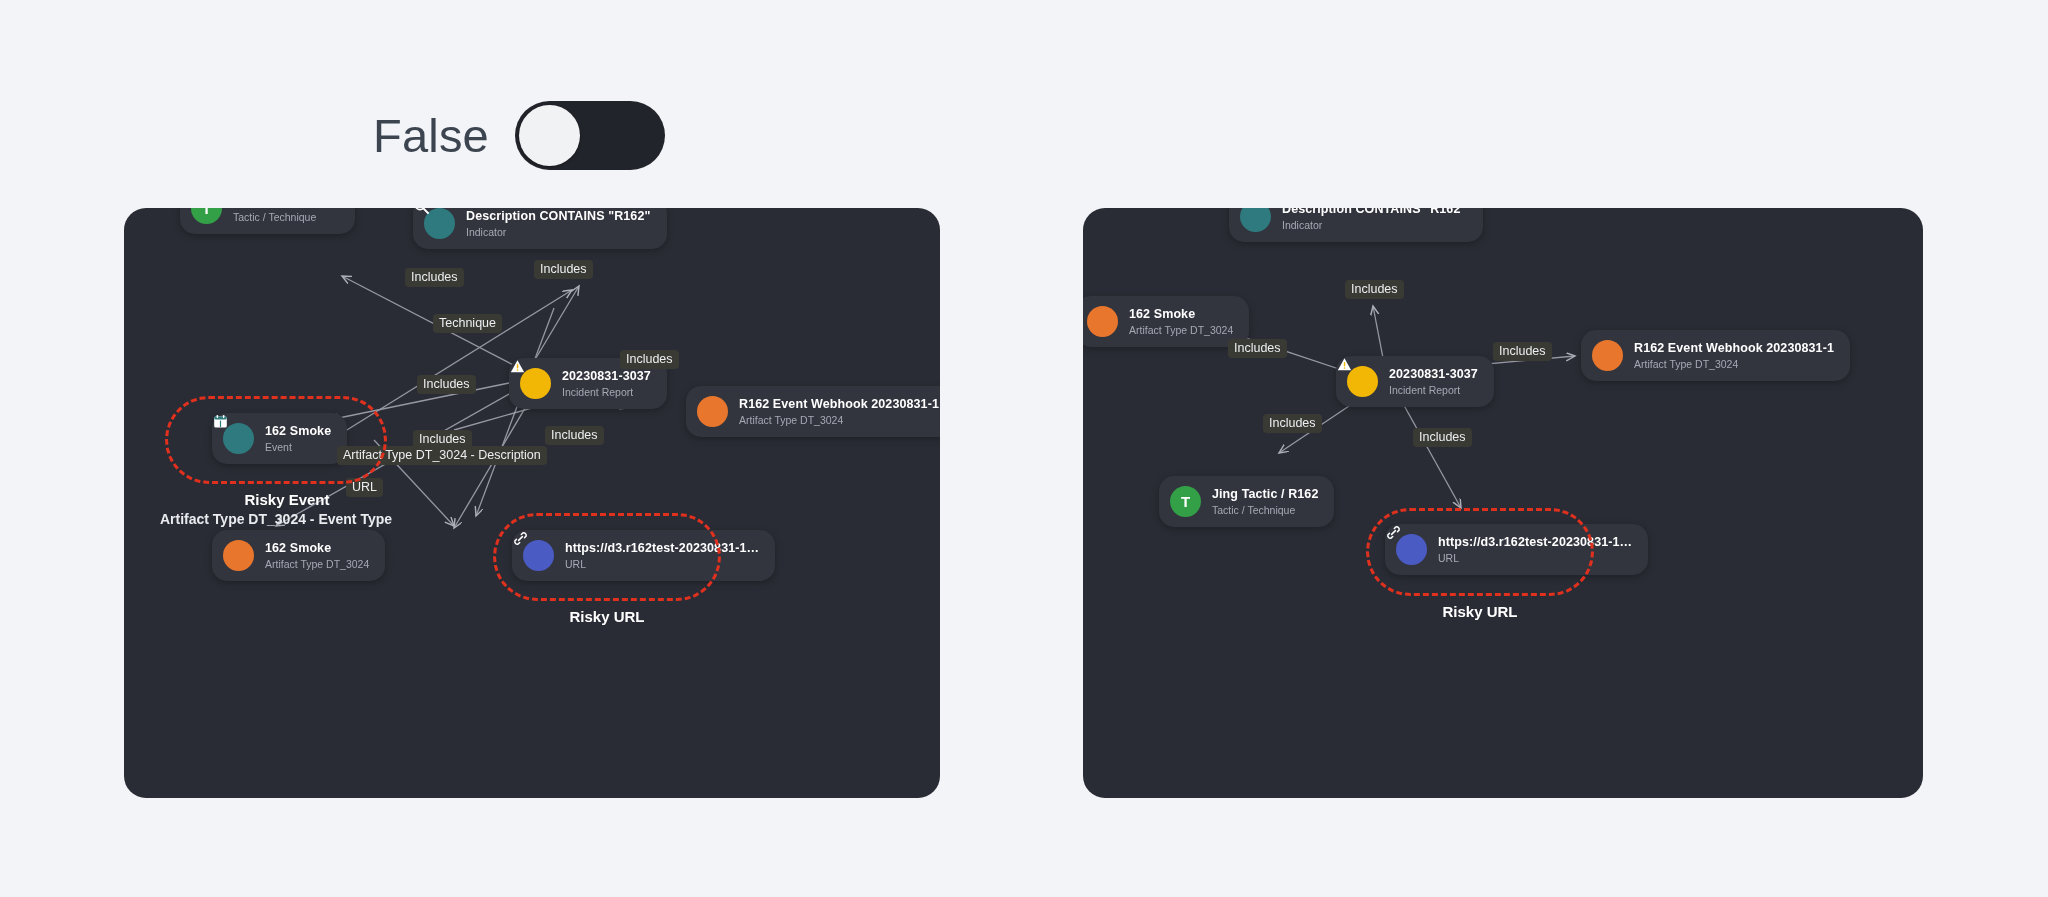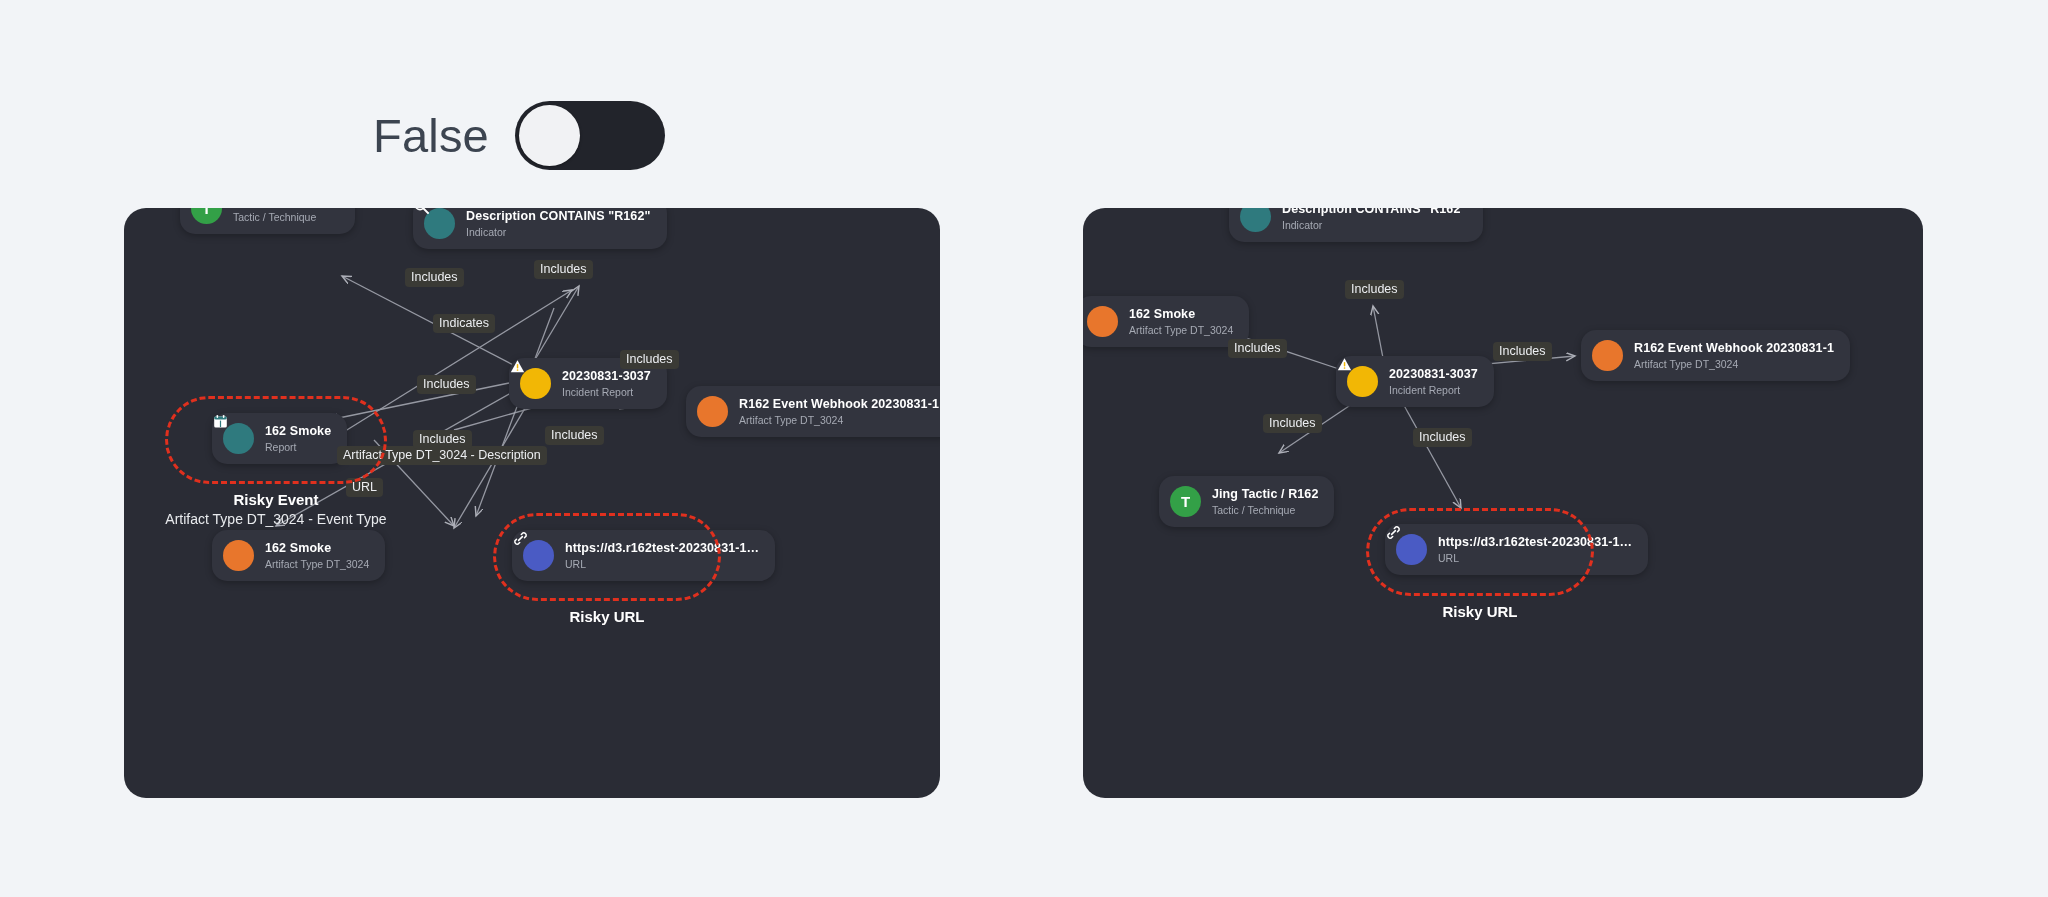--- a/index.html
+++ b/index.html
@@ -74,21 +74,21 @@
   
   .ring{
     position:absolute;border:3px dashed #e0301e;border-radius:60px;
     box-sizing:border-box;pointer-events:none;
   }
   .ring-caption{
     position:absolute;color:#ffffff;font-size:15px;font-weight:700;
     white-space:nowrap;text-align:center;line-height:1.2;
   }
   .ring-sub{
-    position:absolute;color:#e9ebee;font-size:14px;font-weight:400;
+    position:absolute;color:#e9ebee;font-size:14px;font-weight:700;
     white-space:nowrap;text-align:center;line-height:1.2;
   }
 </style>
 </head>
 <body>
 
 <div class="stage">
 
   <div class="toggle-row" style="left:373px;top:101px;">
     <span class="toggle-label">False</span>
@@ -177,21 +177,21 @@
         <svg width="17" height="17" viewBox="0 0 17 17">
           <rect x="2.2" y="3.4" width="12.6" height="11.2" rx="1.6" fill="#fff"></rect>
           <rect x="2.2" y="3.4" width="12.6" height="3.1" rx="1.4" fill="#2f7a7e"></rect>
           <rect x="4.6" y="1.9" width="1.5" height="3" rx=".7" fill="#fff"></rect>
           <rect x="10.9" y="1.9" width="1.5" height="3" rx=".7" fill="#fff"></rect>
           <line x1="8.5" y1="7.6" x2="8.5" y2="14" stroke="#2f7a7e" stroke-width="1.2"></line>
         </svg>
       </span>
       <span class="txt">
         <span class="t1">162 Smoke</span>
-        <span class="t2">Report</span>
+        <span class="t2">Event</span>
       </span>
     </div>
 
     <div class="node" style="left:562px;top:178px;">
       <span class="ico orange"></span>
       <span class="txt">
         <span class="t1">R162 Event Webhook 20230831-1</span>
         <span class="t2">Artifact Type DT_3024</span>
       </span>
     </div>
@@ -213,30 +213,30 @@
         </svg>
       </span>
       <span class="txt">
         <span class="t1">https://d3.r162test-20230831-1…</span>
         <span class="t2">URL</span>
       </span>
     </div>
 
     <span class="elabel" style="left:281px;top:60px;">Includes</span>
     <span class="elabel" style="left:410px;top:52px;">Includes</span>
-    <span class="elabel" style="left:309px;top:106px;">Indicates</span>
+    <span class="elabel" style="left:309px;top:106px;">Technique</span>
     <span class="elabel" style="left:496px;top:142px;">Includes</span>
     <span class="elabel" style="left:293px;top:167px;">Includes</span>
     <span class="elabel" style="left:213px;top:198px;margin-top:40px;">Artifact Type DT_3024 - Description</span>
     <span class="elabel" style="left:289px;top:222px;">Includes</span>
     <span class="elabel" style="left:421px;top:218px;">Includes</span>
     <span class="elabel" style="left:222px;top:270px;">URL</span>
 
     <div class="ring" style="left:41px;top:188px;width:222px;height:88px;"></div>
-    <span class="ring-caption" style="left:41px;top:283px;width:222px;">Risky Event</span>
+    <span class="ring-caption" style="left:52px;top:283px;width:222px;">Risky Event</span>
     <span class="ring-sub" style="left:-9px;top:303px;width:322px;">Artifact Type DT_3024 - Event Type</span>
 
     <div class="ring" style="left:369px;top:305px;width:228px;height:88px;"></div>
     <span class="ring-caption" style="left:369px;top:400px;width:228px;">Risky URL</span>
   </div>
 
   <div class="panel" style="left:1083px;top:208px;width:840px;height:590px;">
 
     <svg width="840" height="590" viewBox="0 0 840 590">
       <defs>

